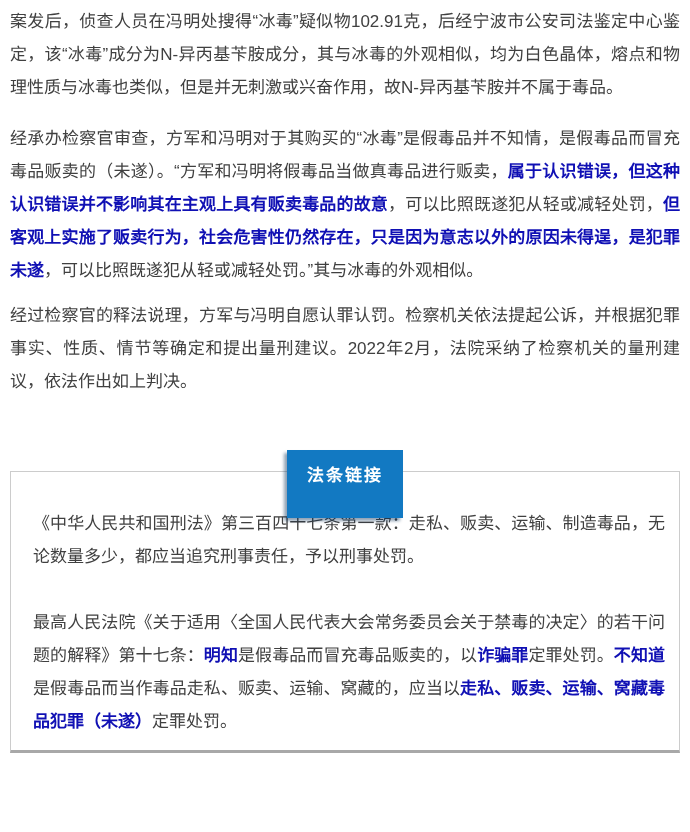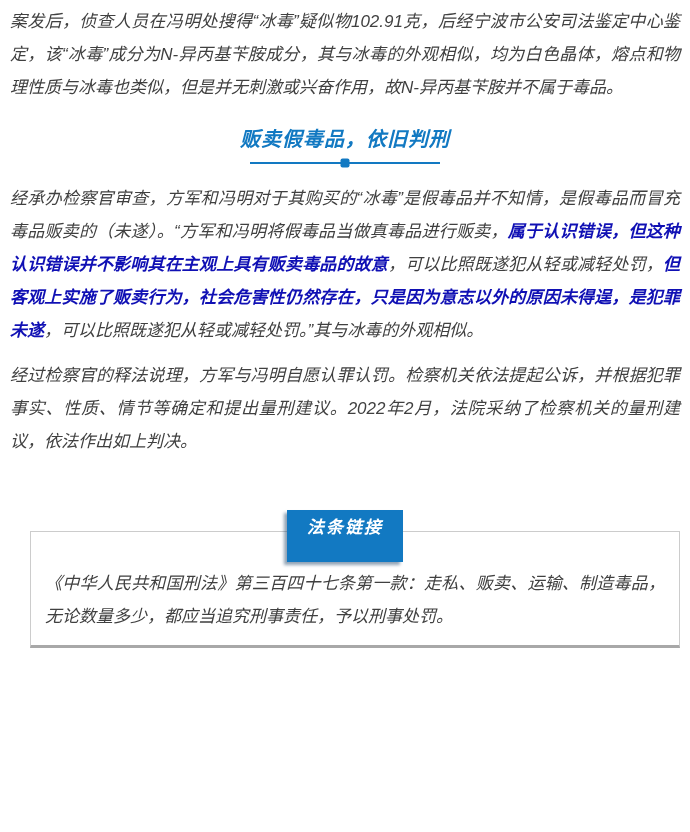--- a/index.html
+++ b/index.html
@@ -9,21 +9,21 @@
     --box-border:#cccccc;
     --box-border-bottom:#a8a8a8;
   }
   html,body{margin:0;padding:0;background:#ffffff;}
   body{
     width:690px;height:832px;overflow:hidden;
     font-family:"Liberation Sans","DejaVu Sans",sans-serif;
     font-size:17px;line-height:33px;color:var(--text);
     box-sizing:border-box;
   }
-  .article{padding:5px 10px 0 10px;font-style:italic;}
+  .article{padding:5px 10px 0 10px;}
   p{margin:0;text-align:justify;}
   .em{color:var(--navy);font-weight:bold;}
 
   .section-header{margin-top:24px;text-align:center;}
   .section-title{
     margin:0;font-size:20px;line-height:22px;font-weight:bold;
     color:var(--accent);letter-spacing:1px;
   }
   .section-divider{
     position:relative;margin:12px auto 0 auto;width:190px;height:2px;
@@ -35,53 +35,47 @@
   }
 
   .p-analysis{margin-top:18px;}
   .p-verdict{margin-top:12px;}
 
   .law-badge-wrap{
     margin-top:52px;margin-bottom:-15px;
     text-align:center;position:relative;z-index:2;height:36px;
   }
   .law-badge{
-    display:inline-block;height:52px;line-height:36px;padding:0 20px;
+    display:inline-block;height:52px;line-height:36px;padding:8px 20px;
     background:var(--accent);color:#ffffff;font-size:17px;font-weight:bold;
     letter-spacing:2px;
     box-shadow:-3px 3px 3px rgba(10,50,90,0.45);
   }
   .law-box{
     border:1px solid var(--box-border);
     border-bottom:3px solid var(--box-border-bottom);
-    padding:35px 14px 12px 14px;
+    padding:35px 14px 12px 22px;
     background:#ffffff;
-    margin-left:20px;
   }
   .law-box p + p{margin-top:33px;}
 </style>
 </head>
 <body>
 
 <div class="article">
 
   <p>案发后，侦查人员在冯明处搜得“冰毒”疑似物102.91克，后经宁波市公安司法鉴定中心鉴定，该“冰毒”成分为N-异丙基苄胺成分，其与冰毒的外观相似，均为白色晶体，熔点和物理性质与冰毒也类似，但是并无刺激或兴奋作用，故N-异丙基苄胺并不属于毒品。</p>
 
-  <div class="section-header">
-    <h2 class="section-title">贩卖假毒品，依旧判刑</h2>
-    <div class="section-divider">
-      <span class="dot"></span>
-    </div>
-  </div>
 
   <p class="p-analysis"><span>经承办检察官审查，方军和冯明对于其购买的“冰毒”是假毒品并不知情，是假毒品而冒充毒品贩卖的（未遂）。“方军和冯明将假毒品当做真毒品进行贩卖，</span><span class="em">属于认识错误，但这种认识错误并不影响其在主观上具有贩卖毒品的故意</span><span>，可以比照既遂犯从轻或减轻处罚，</span><span class="em">但客观上实施了贩卖行为，社会危害性仍然存在，只是因为意志以外的原因未得逞，是犯罪未遂</span><span>，可以比照既遂犯从轻或减轻处罚。”其与冰毒的外观相似。</span></p>
 
   <p class="p-verdict">经过检察官的释法说理，方军与冯明自愿认罪认罚。检察机关依法提起公诉，并根据犯罪事实、性质、情节等确定和提出量刑建议。2022年2月，法院采纳了检察机关的量刑建议，依法作出如上判决。</p>
 
   <div class="law-badge-wrap">
     <span class="law-badge">法条链接</span>
   </div>
 
   <div class="law-box">
     <p>《中华人民共和国刑法》第三百四十七条第一款：走私、贩卖、运输、制造毒品，无论数量多少，都应当追究刑事责任，予以刑事处罚。</p>
+    <p><span>最高人民法院《关于适用〈全国人民代表大会常务委员会关于禁毒的决定〉的若干问题的解释》第十七条：</span><span class="em">明知</span><span>是假毒品而冒充毒品贩卖的，以</span><span class="em">诈骗罪</span><span>定罪处罚。</span><span class="em">不知道</span><span>是假毒品而当作毒品走私、贩卖、运输、窝藏的，应当以</span><span class="em">走私、贩卖、运输、窝藏毒品犯罪（未遂）</span><span>定罪处罚。</span></p>
   </div>
 
 </div>
 
 </body></html>

